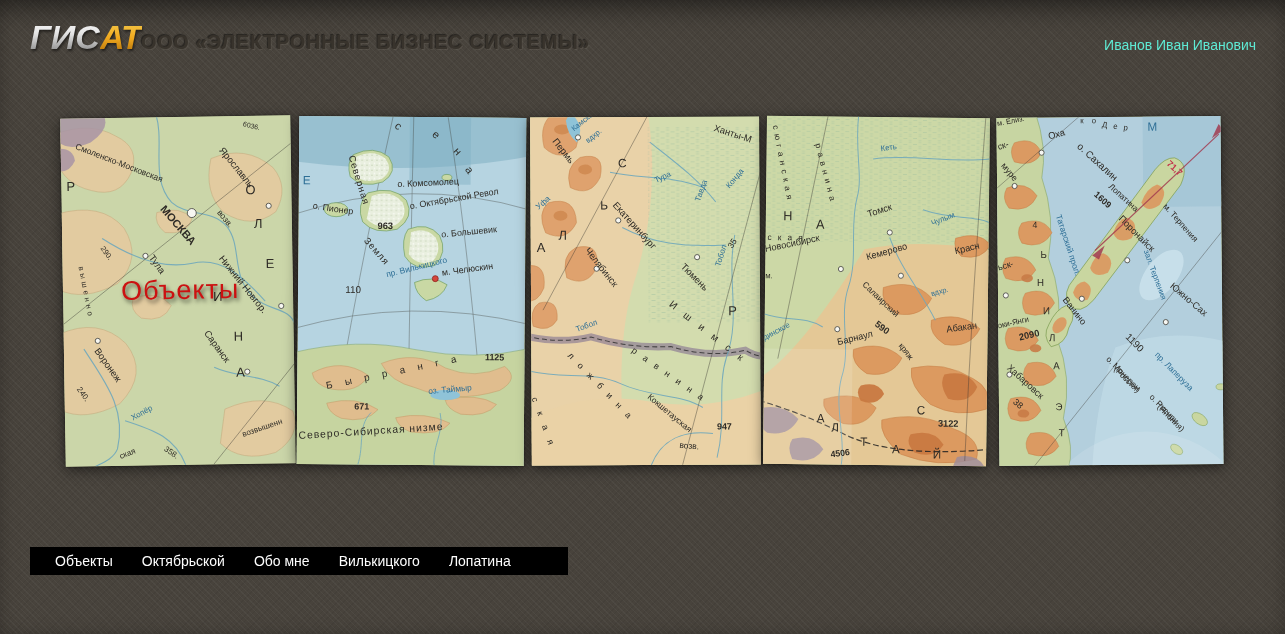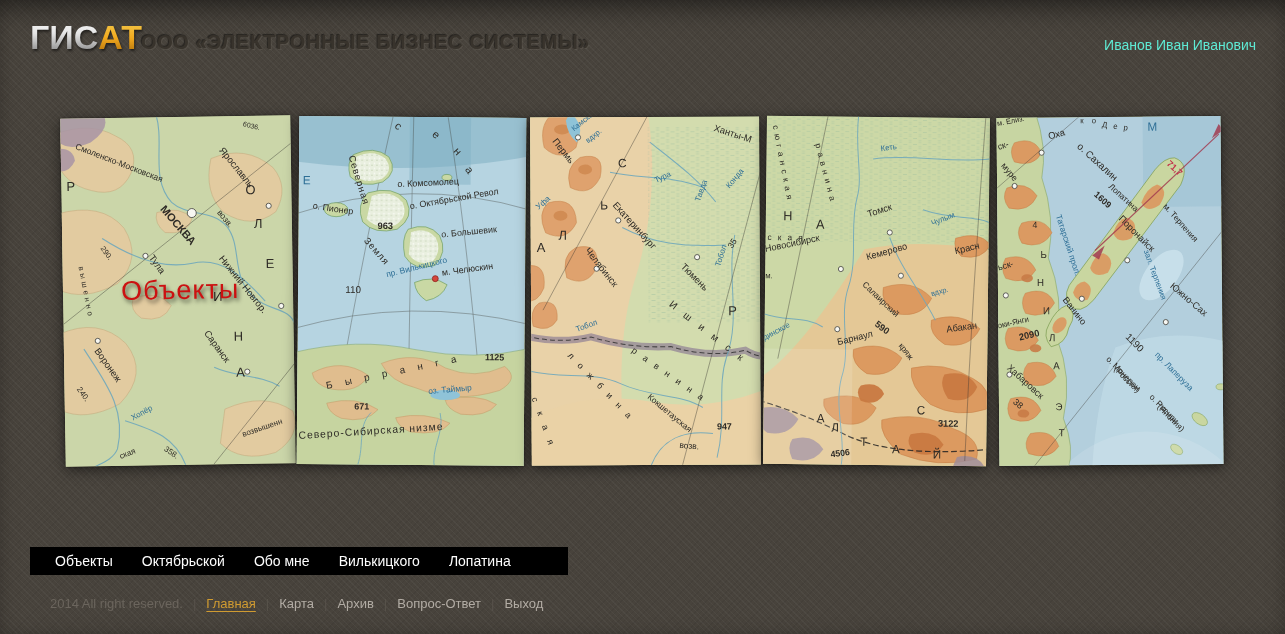--- a/index.html
+++ b/index.html
@@ -13,21 +13,21 @@
     position:relative;
   }
   .page{position:absolute;inset:0;}
   .page::after{
     content:"";position:absolute;inset:0;pointer-events:none;
     box-shadow:inset 0 18px 28px -12px rgba(0,0,0,0.55), inset 0 -8px 20px -12px rgba(0,0,0,0.3);
   }
 
   
   .logo{position:absolute;left:30px;top:18px;white-space:nowrap;
-        filter:drop-shadow(1px 2px 1px rgba(0,0,0,0.5));}
+        filter:drop-shadow(1px 2px 1px rgba(0,0,0,0.5));font-style:italic;}
   .logo span{
     font-size:34px;font-weight:bold;letter-spacing:0px;display:inline-block;
     background:linear-gradient(180deg,#ffffff 12%,#e6e6e6 40%,#7c7c7c 96%);
     -webkit-background-clip:text;background-clip:text;color:transparent;
   }
   .logo .accent{
     background:linear-gradient(180deg,#ffd24d 8%,#f0a81e 52%,#a96a08 96%);
     -webkit-background-clip:text;background-clip:text;color:transparent;
   }
   .subtitle{
@@ -476,27 +476,14 @@
   </div>
 
   <div class="navbar">
     <span>Объекты</span>
     <span>Октябрьской</span>
     <span>Обо мне</span>
     <span>Вилькицкого</span>
     <span>Лопатина</span>
   </div>
 
-  <div class="footer">
-    <span class="copy">2014 All right reserved.</span>
-    <span class="sep">|</span>
-    <a class="active">Главная</a>
-    <span class="sep">|</span>
-    <a>Карта</a>
-    <span class="sep">|</span>
-    <a>Архив</a>
-    <span class="sep">|</span>
-    <a>Вопрос-Ответ</a>
-    <span class="sep">|</span>
-    <a>Выход</a>
-  </div>
 
 </div>
 
 </body></html>

